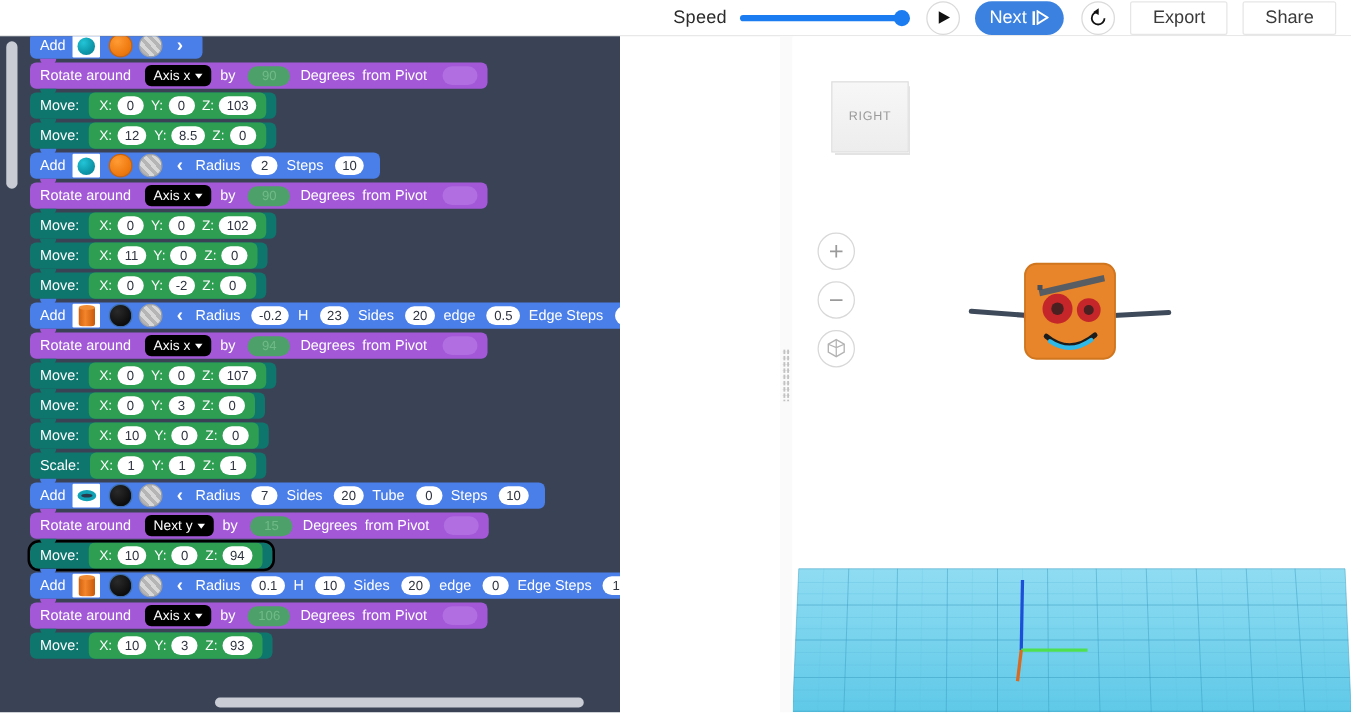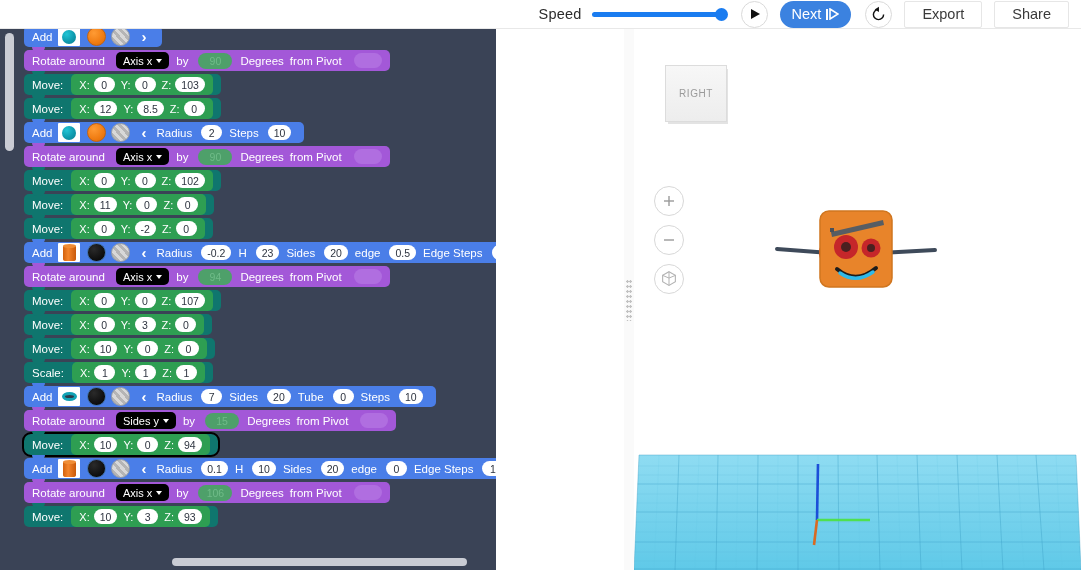--- a/index.html
+++ b/index.html
@@ -519,21 +519,21 @@
             <span class="lbl-sm">Sides</span>
             <span class="pill">20</span>
             <span class="lbl-sm">Tube</span>
             <span class="pill">0</span>
             <span class="lbl-sm">Steps</span>
             <span class="pill">10</span>
           </div></div>
         <div class="blk-row"><div class="blk rot">
             <span class="lbl">Rotate around</span>
             <span class="dd">
-              <span>Sides y</span>
+              <span>Next y</span>
               <span class="dd-caret"></span>
             </span>
             <span class="lbl-sm">by</span>
             <span class="dim-pill">15</span>
             <span class="lbl-sm">Degrees</span>
             <span class="lbl-sm">from Pivot</span>
             <span class="pivot-slot"></span>
           </div></div>
         <div class="blk-row"><div class="blk move selected">
             <span class="lbl">Move:</span>

